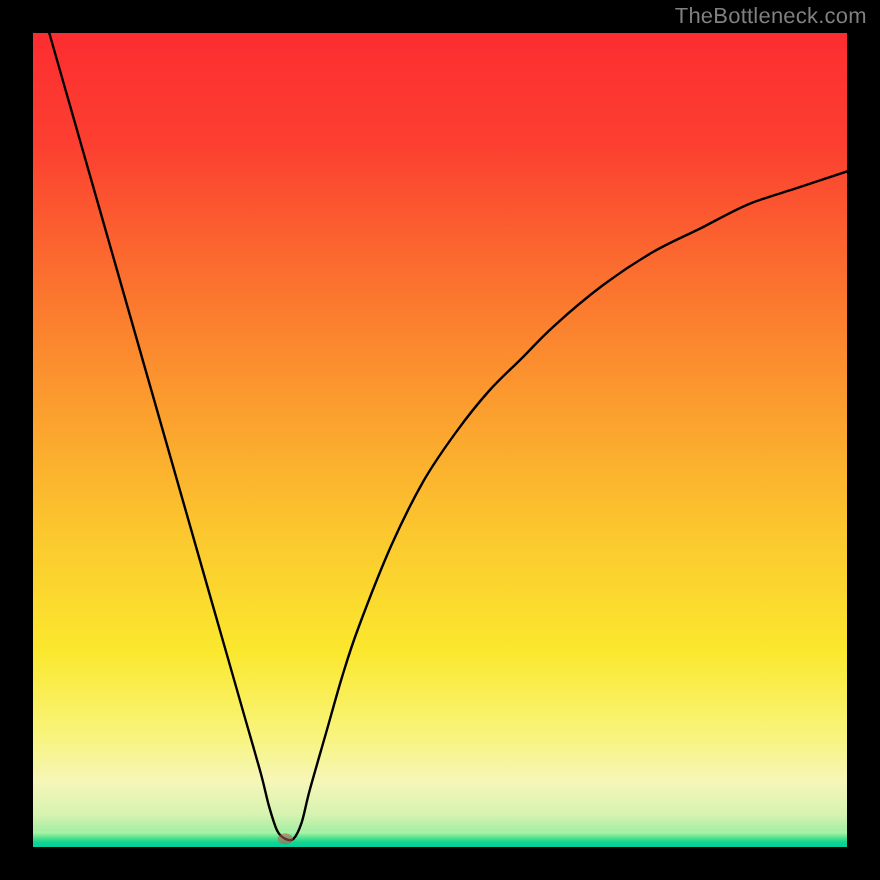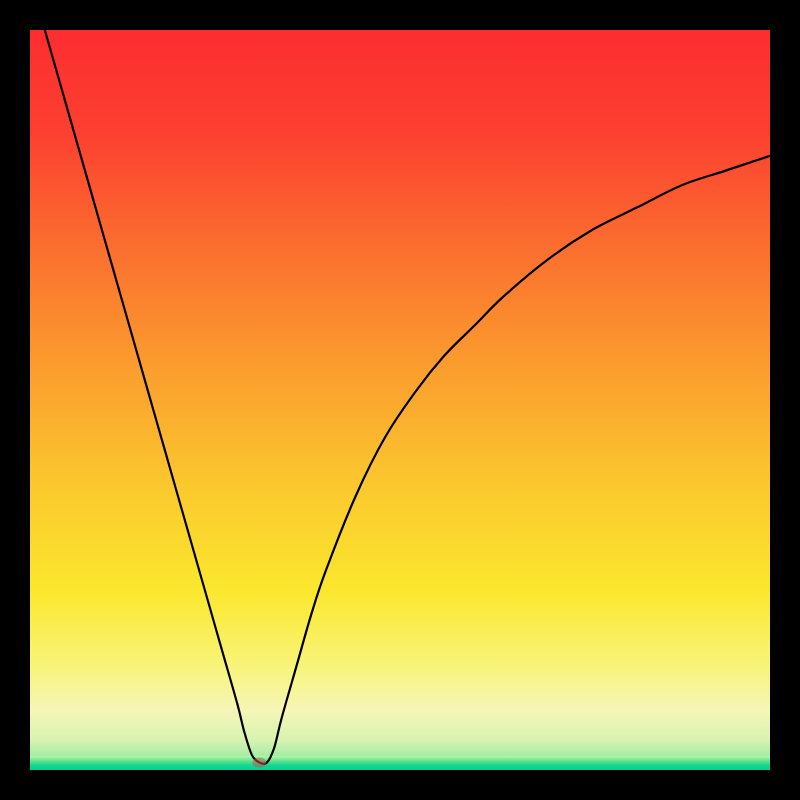--- a/index.html
+++ b/index.html
@@ -72,20 +72,21 @@
     stroke: #c05a50;
     stroke-width: 0;
     opacity: 0.55;
   }
 </style>
 </head>
 <body>
 
 <div class="frame">
 
+  <div class="watermark">TheBottleneck.com</div>
 
   <div class="plot-area">
     <svg class="gradient" viewBox="0 0 740 740" preserveAspectRatio="none">
       <defs>
         <linearGradient id="bg-grad" x1="0" y1="0" x2="0" y2="1">
           <stop offset="0%" stop-color="#fc2d30"></stop>
           <stop offset="14%" stop-color="#fc4030"></stop>
           <stop offset="30%" stop-color="#fb702f"></stop>
           <stop offset="46%" stop-color="#fb9e2e"></stop>
           <stop offset="62%" stop-color="#fbc92e"></stop>

